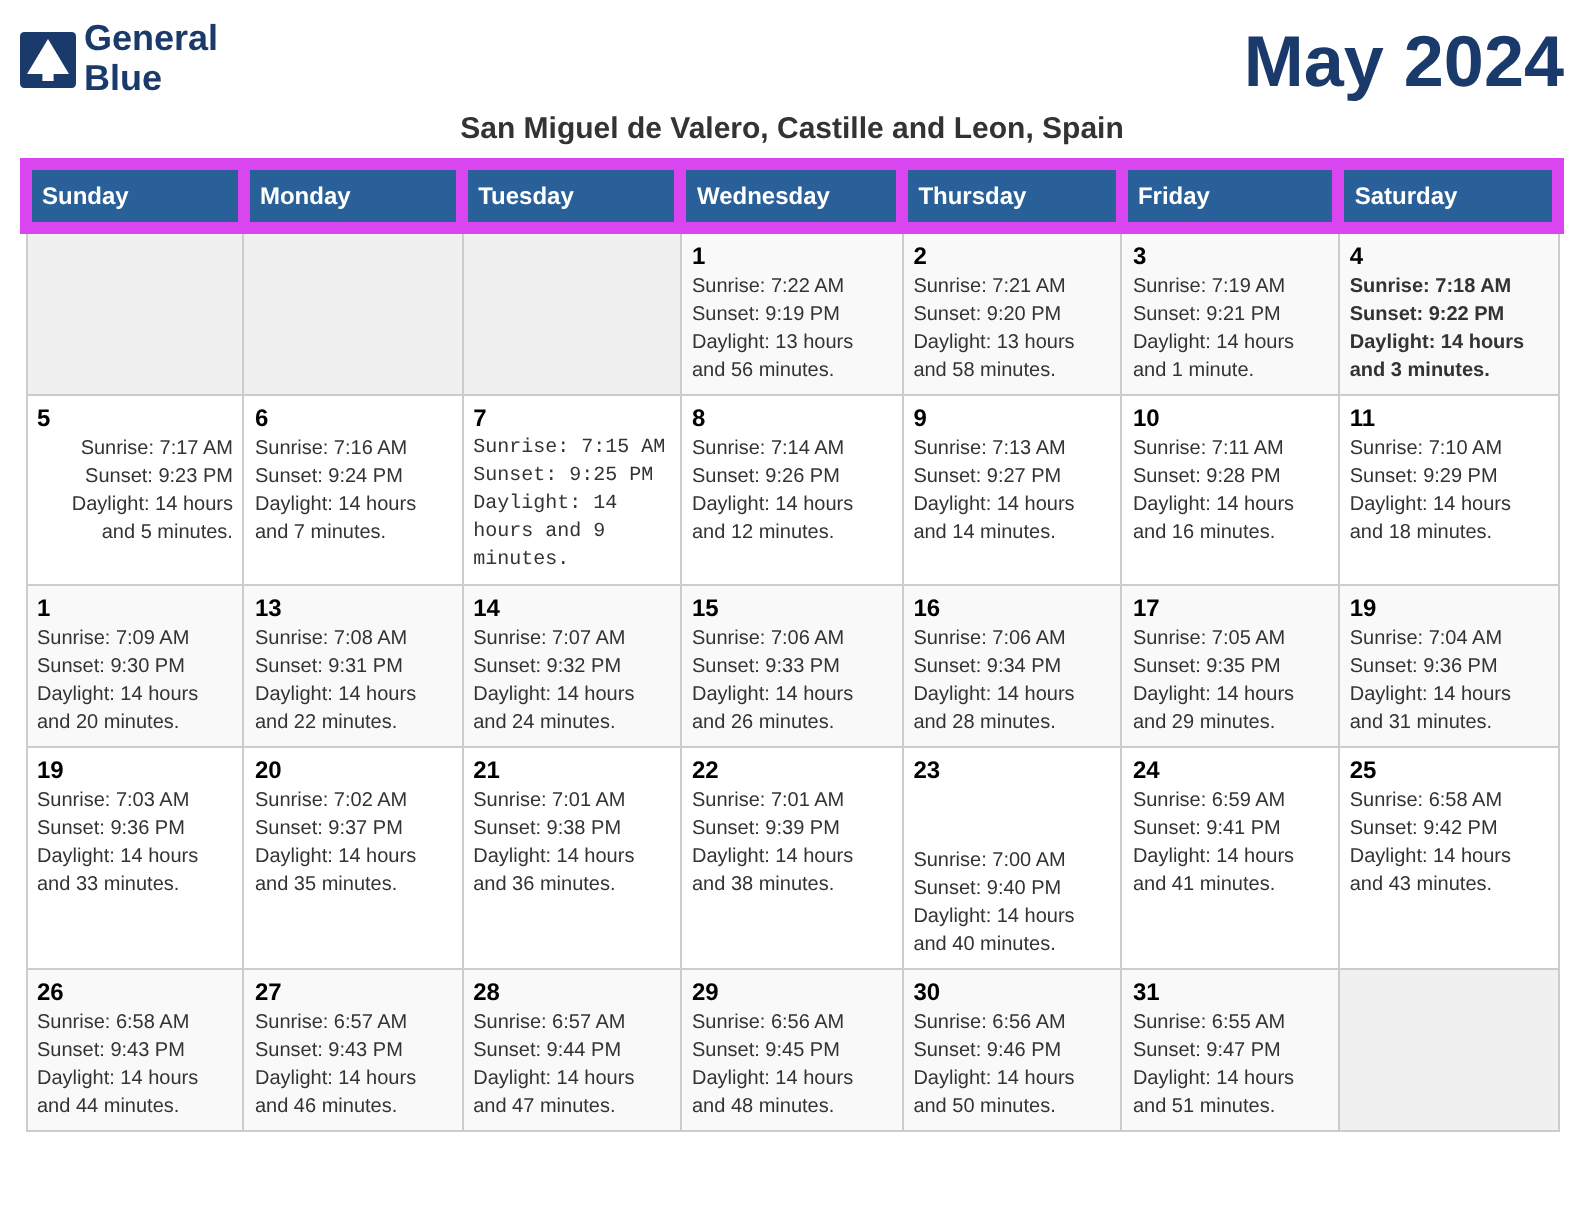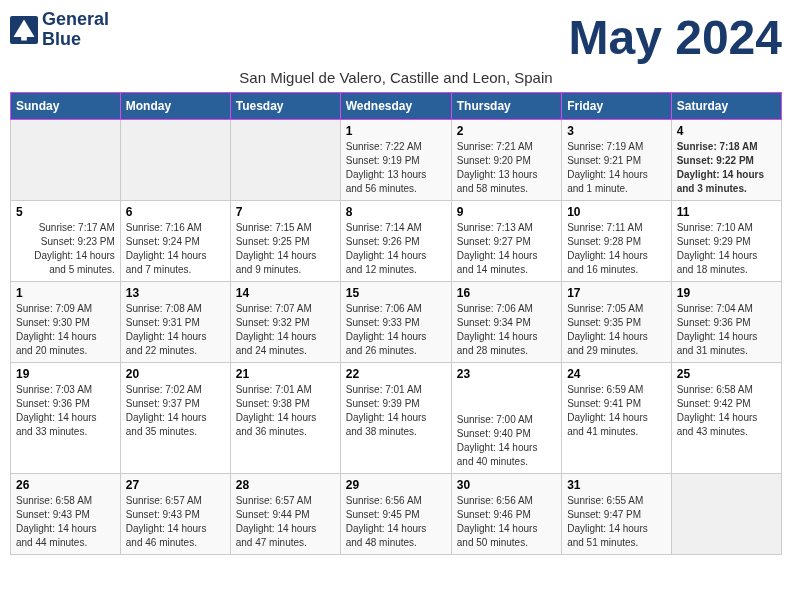--- a/index.html
+++ b/index.html
@@ -29,45 +29,45 @@
     .logo-text span {
       color: #1a3a6b;
       margin-top: 24px;
     }
     .logo-icon {
       width: 28px;
       height: 28px;
       margin-right: 4px;
     }
     .month-title {
-      font-size: 48px;
+      font-size: 36px;
       font-weight: bold;
       color: #1a3a6b;
       text-align: right;
     }
     .location-title {
       text-align: center;
       font-size: 15px;
       color: #333;
       margin-bottom: 6px;
-      font-weight: normal;
+      font-weight: bold;
     }
     table {
       width: 100%;
       border-collapse: collapse;
       font-size: 10.5px;
     }
     thead tr th {
       background-color: #2a6099;
       color: white;
       text-align: left;
       padding: 6px 5px;
       font-size: 12px;
       font-weight: bold;
-      border: 1px solid #d946ef;
+      border: 6px solid #d946ef;
     }
     tbody tr td {
       border: 1px solid #ccc;
       vertical-align: top;
       padding: 4px 5px;
       width: 113px;
       min-height: 70px;
       background: #fff;
     }
     tbody tr:nth-child(odd) td {
@@ -161,21 +161,21 @@
 Daylight: 14 hours and 5 minutes.</div>
         </td>
         <td>
           <span class="day-number">6</span>
           <div class="day-info" style="white-space: pre-line;">Sunrise: 7:16 AM
 Sunset: 9:24 PM
 Daylight: 14 hours and 7 minutes.</div>
         </td>
         <td>
           <span class="day-number">7</span>
-          <div class="day-info" style="white-space: pre-line;">Sunrise: 7:15 AM
+          <div class="day-info" style="white-space: pre-line; font-family: Liberation Mono, monospace;">Sunrise: 7:15 AM
 Sunset: 9:25 PM
 Daylight: 14 hours and 9 minutes.</div>
         </td>
         <td>
           <span class="day-number">8</span>
           <div class="day-info" style="white-space: pre-line;">Sunrise: 7:14 AM
 Sunset: 9:26 PM
 Daylight: 14 hours and 12 minutes.</div>
         </td>
         <td>

